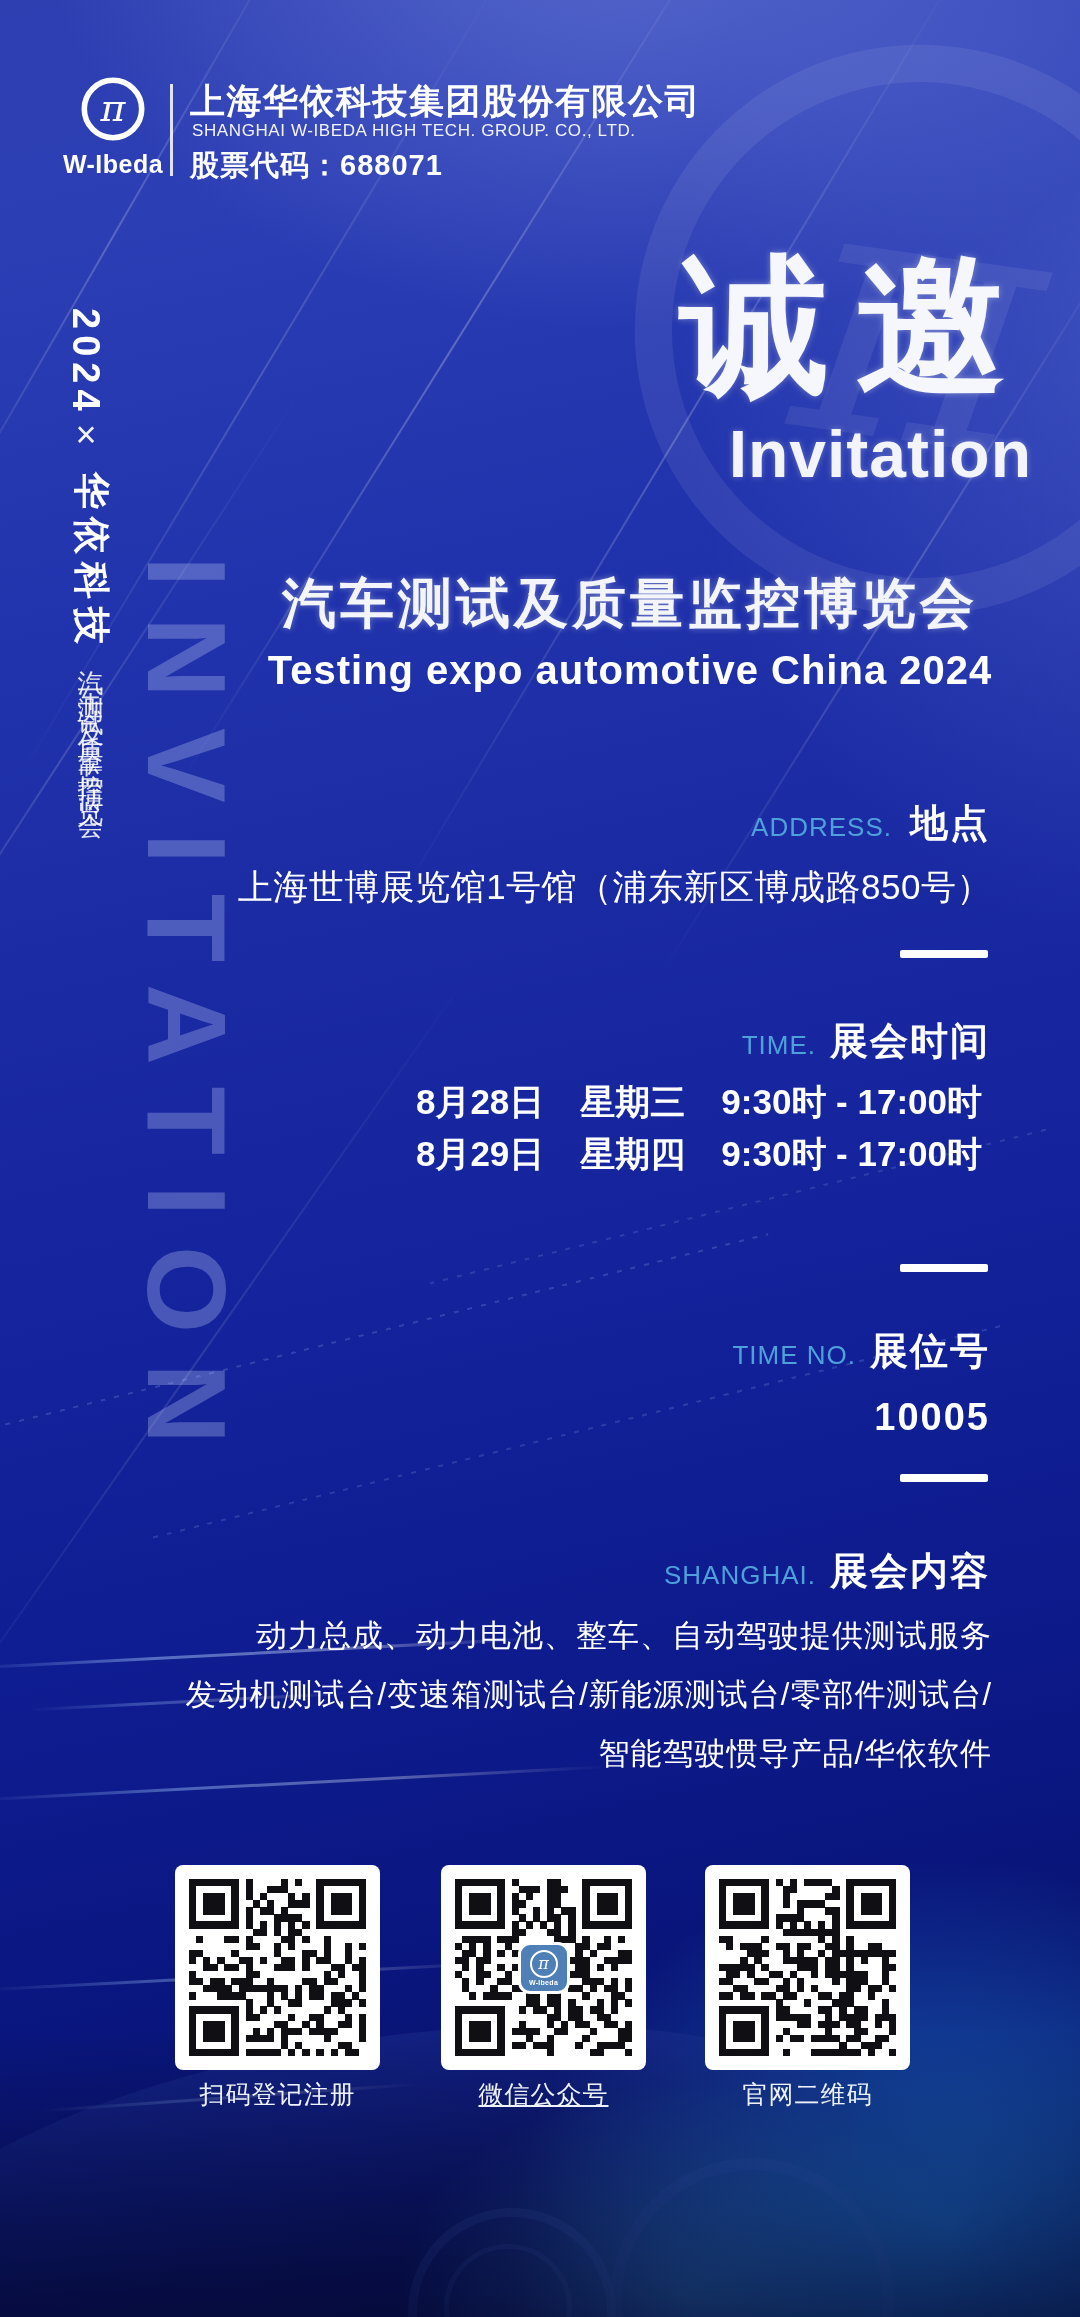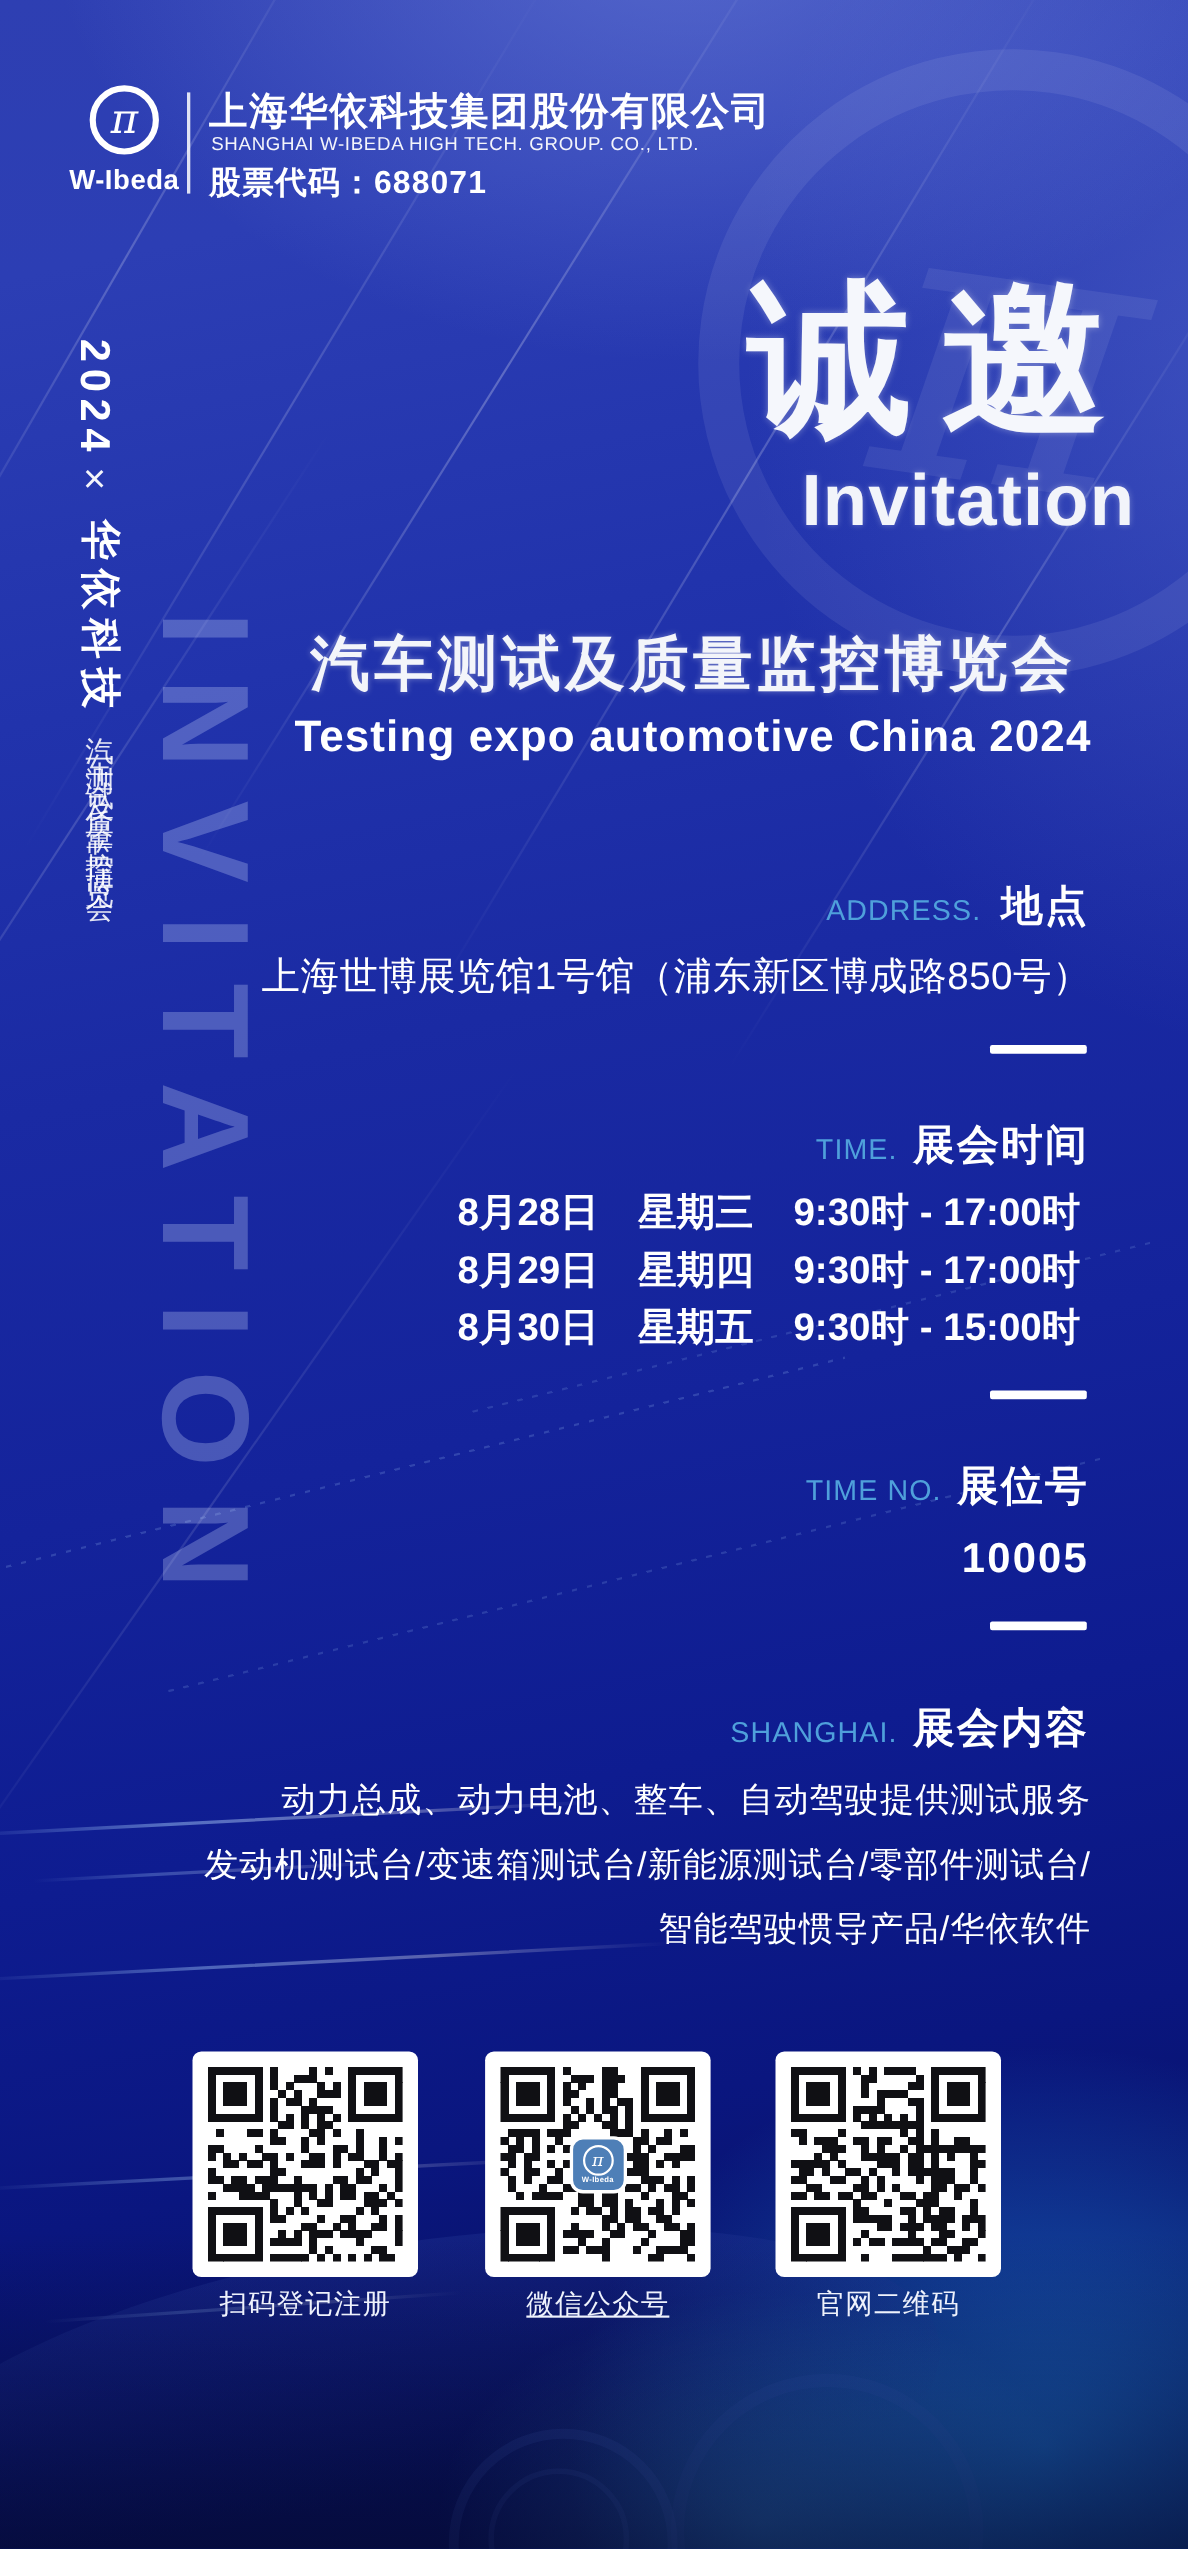--- a/index.html
+++ b/index.html
@@ -147,25 +147,20 @@
   <div class="time-rows">
     <div class="time-row">
       <span>8月28日</span>
       <span>星期三</span>
       <span>9:30时 - 17:00时</span>
     </div>
     <div class="time-row">
       <span>8月29日</span>
       <span>星期四</span>
       <span>9:30时 - 17:00时</span>
-    </div>
-    <div class="time-row">
-      <span>8月30日</span>
-      <span>星期五</span>
-      <span>9:30时 - 15:00时</span>
     </div>
   </div>
   <div class="divider" style="top:1264px;"></div>
 
   <div class="sec-label" style="top:1326px;">
     <span class="en">TIME NO.</span>
     <span class="cn">展位号</span>
   </div>
   <div class="booth-number">10005</div>
   <div class="divider" style="top:1474px;"></div>

